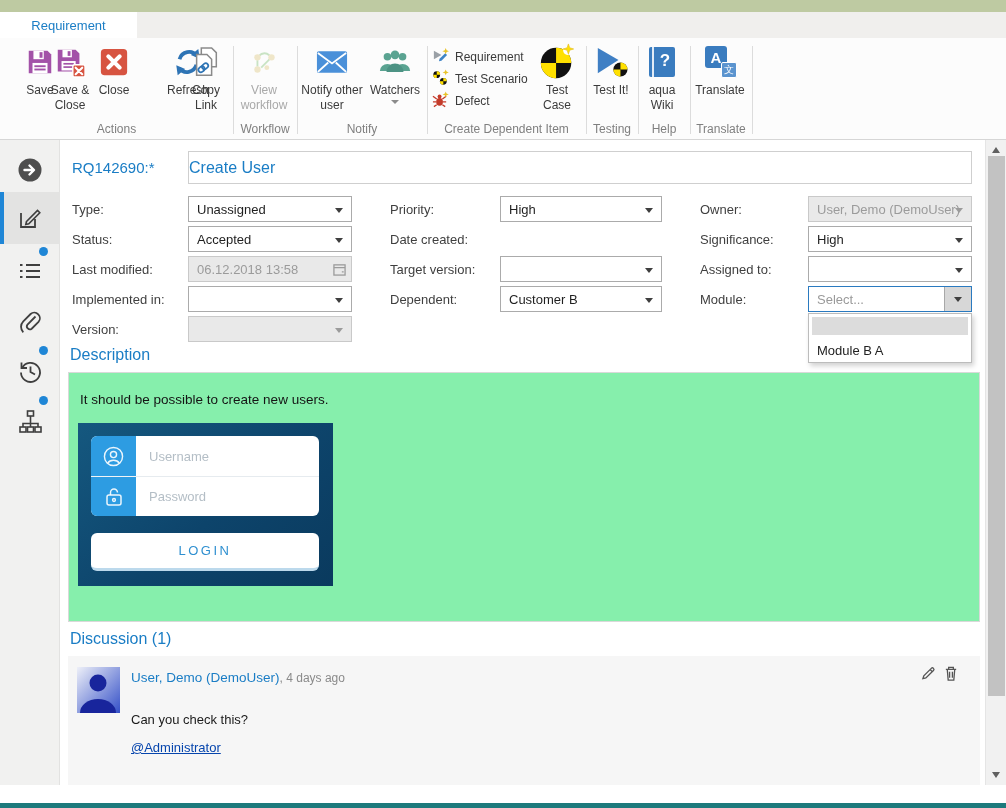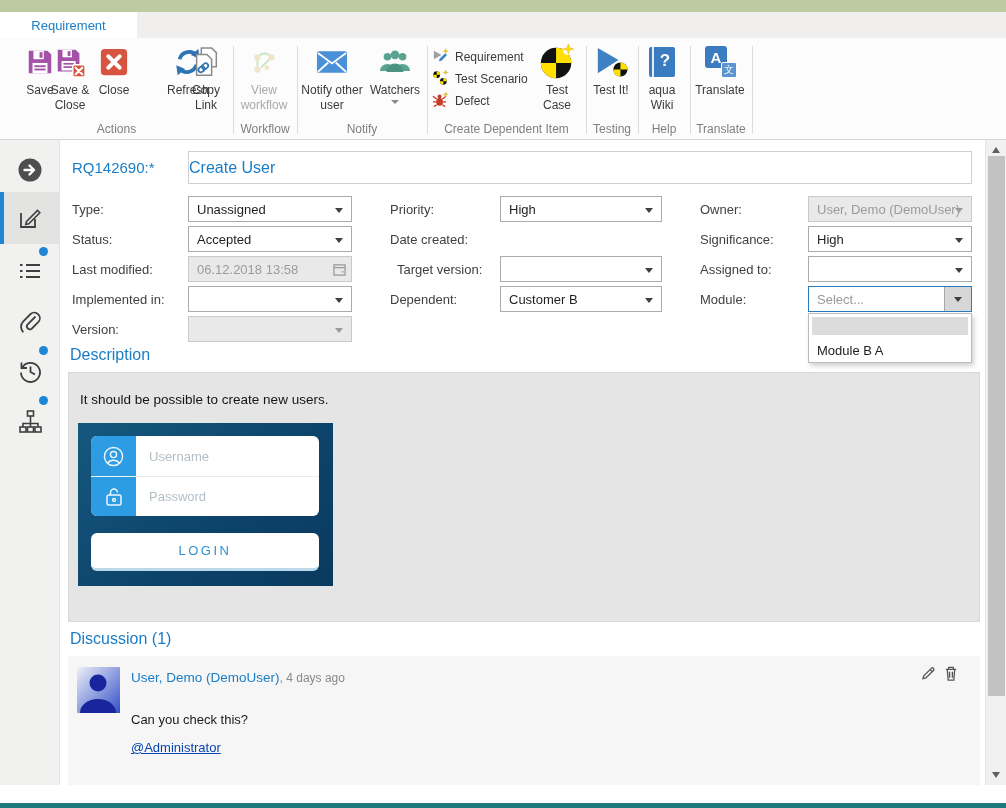--- a/index.html
+++ b/index.html
@@ -50,21 +50,21 @@
 
   .fld.module { border:1px solid #2a7ac0; padding-right:34px; }
   .fld.module .ph { color:#9a9a9a; }
   .dd-btn { position:absolute; right:0; top:0; bottom:0; width:27px; background:#d7d7d7; border-left:1px solid #a8a8a8; display:flex; align-items:center; justify-content:center; cursor:pointer; }
   .dd-btn .caret2 { width:0; height:0; border-left:4px solid transparent; border-right:4px solid transparent; border-top:5px solid #3f3f3f; }
   .dd-panel { position:absolute; left:748px; top:173px; width:164px; background:#fff; border:1px solid #bcbcbc; box-shadow:2px 3px 5px rgba(0,0,0,.18); z-index:9; }
   .dd-item-empty { height:18px; margin:3px; background:#dcdcdc; cursor:pointer; }
   .dd-item { height:24px; display:flex; align-items:center; padding-left:8px; font-size:13px; color:#222; cursor:pointer; }
 
   .secheading { position:absolute; font-size:16px; color:#1a7dc5; }
-  .descbox { position:absolute; left:8px; top:232px; width:912px; height:250px; border:1px solid #d9d9d9; background:#e5e5e5;text-decoration:underline; }
+  .descbox { position:absolute; left:8px; top:232px; width:912px; height:250px; border:1px solid #d9d9d9; background:#86efac;text-decoration:underline; }
   .desctext { position:absolute; left:11px; top:19px; font-size:13.5px; color:#141414; }
 
   
   .loginimg { position:absolute; left:9px; top:50px; width:255px; height:163px; background:linear-gradient(140deg,#15587f 0%,#0d446b 55%,#0a3a5e 100%); }
   .lg-card { position:absolute; left:13px; top:13px; width:228px; height:80px; background:#fff; border-radius:6px; overflow:hidden; }
   .lg-strip { position:absolute; left:0; top:0; bottom:0; width:45px; background:#2d9ce2; }
   .lg-row { position:absolute; left:58px; right:8px; height:40px; display:flex; align-items:center; font-size:13px; color:#b4bec6; }
   .lg-div { position:absolute; left:0; right:0; top:40px; height:1px; background:#e6ebef; }
   .lg-div2 { position:absolute; left:0; width:45px; top:40px; height:1px; background:rgba(255,255,255,.45); }
   .lg-btn { position:absolute; left:13px; top:110px; width:228px; height:38px; background:#fff; border-radius:6px; display:flex; align-items:center; justify-content:center; font-size:13px; letter-spacing:2.5px; color:#2e8fd0; border-bottom:3px solid #bcd9ec; }
@@ -399,21 +399,21 @@
       </div>
 
     <div class="flabel" style="left:12px;top:122px;">Last modified:</div>
     <div class="fld disabled" style="left:128px;top:116px;width:164px;">
         <span>06.12.2018 13:58</span>
       <span class="calicon"><svg width="13" height="13" viewBox="0 0 14 14" fill="none" stroke="#9b9b9b" stroke-width="1.4">
             <rect x="1" y="2" width="12" height="11"></rect>
             <path d="M1 5 h12 M9.5 9.5 h2"></path>
           </svg></span>
       </div>
-    <div class="flabel" style="left:330px;top:122px;margin-left:7px;">Target version:</div>
+    <div class="flabel" style="left:330px;top:122px;">Target version:</div>
     <div class="fld" style="left:440px;top:116px;width:162px;">
         <span></span>
         <span class="caret"></span>
       </div>
     <div class="flabel" style="left:640px;top:122px;">Assigned to:</div>
     <div class="fld" style="left:748px;top:116px;width:164px;">
         <span></span>
         <span class="caret"></span>
       </div>
 

